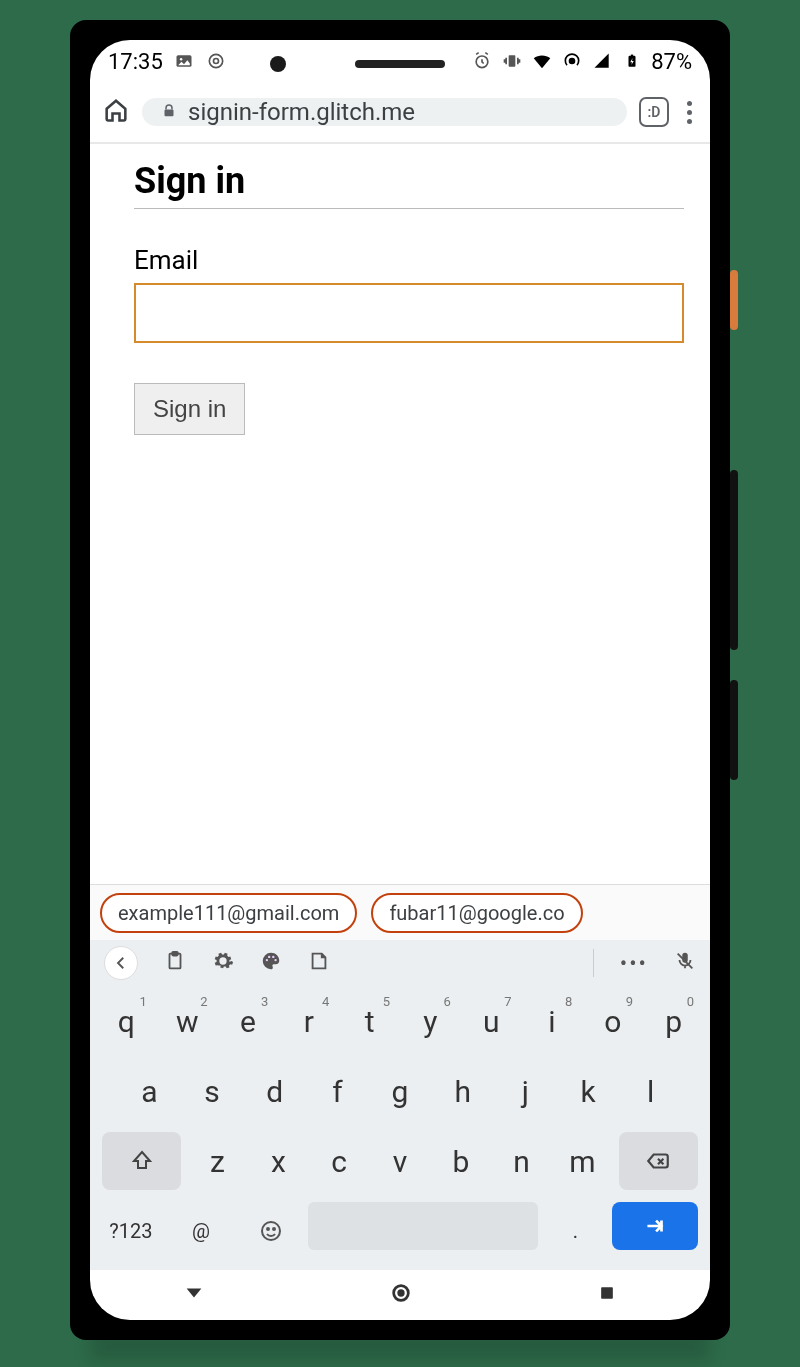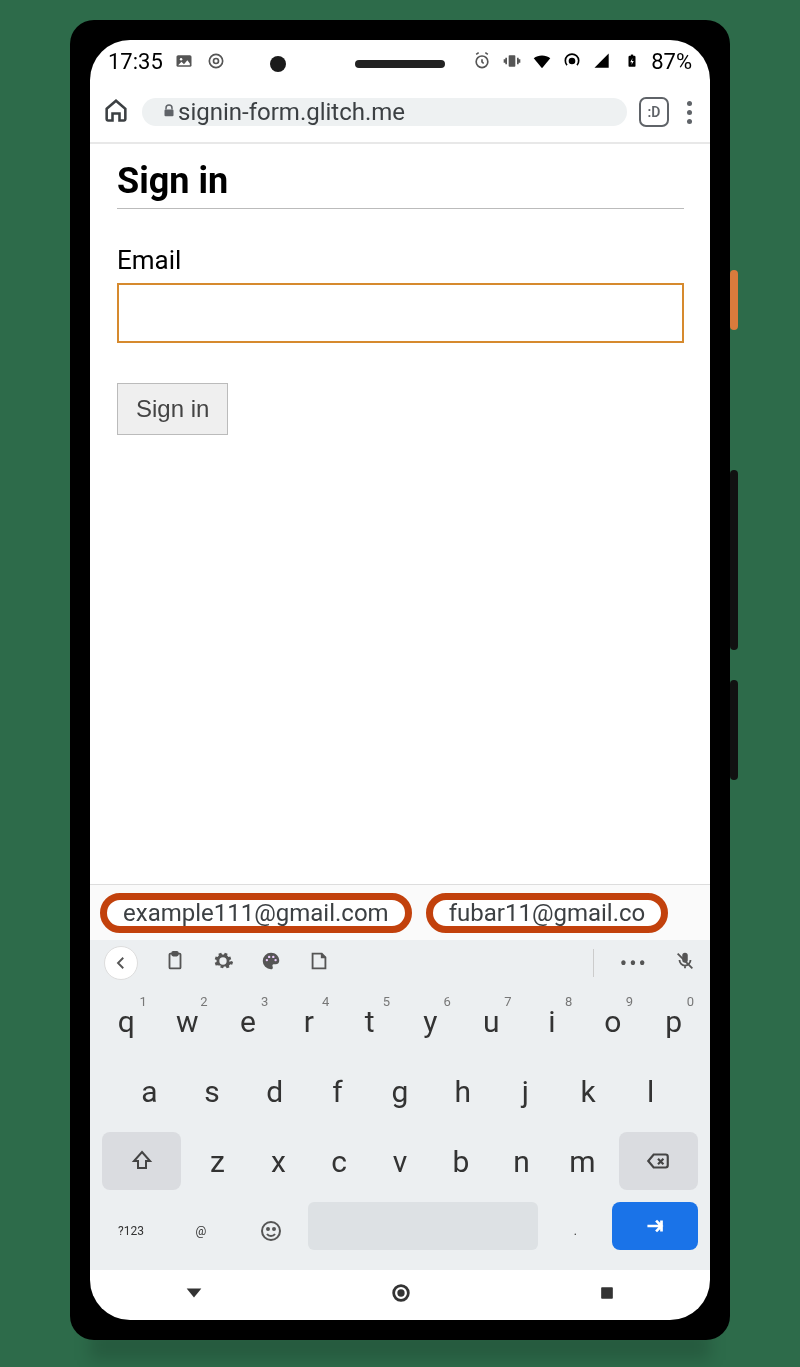--- a/index.html
+++ b/index.html
@@ -10,21 +10,21 @@
     height: 1367px;
     overflow: hidden;
   }
   .phone {
     position: absolute;
     left: 70px;
     top: 20px;
     width: 660px;
     height: 1320px;
     background: #000;
-    border-radius: 24px;
+    border-radius: 16px;
     padding: 20px;
   }
   .phone::after {
     content: "";
     position: absolute;
     top: 40px; left: 50%; transform: translateX(-50%);
     width: 90px; height: 8px;
     background: #222; border-radius: 4px;
   }
   .phone::before {
@@ -65,33 +65,33 @@
     height: 62px;
     display:flex; align-items:center;
     padding: 0 12px; gap: 12px;
     border-bottom: 2px solid #e8e8e8;
   }
   .omnibox {
     flex:1; height:28px;
     background:#eef1f2;
     border-radius:22px;
     display:flex; align-items:center;
-    padding:0 18px; 
+    padding:0 18px; gap:10px;
     font-size:24px; color:#3c4043;
   }
   .tabcount {
     width:30px; height:30px; border:2.5px solid #5f6368; border-radius:7px;
     display:flex; align-items:center; justify-content:center;
     font-size:14px; font-weight:600; color:#5f6368;
   }
   .dots { display:flex; flex-direction:column; gap:4px; padding:0 6px;}
   .dots span { width:5px; height:5px; background:#5f6368; border-radius:50%; }
   
   .page {
-    flex:1; padding: 16px 26px 0 27px;
+    flex:1; padding: 16px 26px 0 44px;
     overflow:hidden;
   }
   .page h1 {
     font-size:36px; font-weight:700;
     border-bottom:1px solid #bbb;
     padding-bottom:6px;
   }
   .field { margin-top:26px; }
   .field label { font-size:26px; display:block; margin-bottom:8px;margin-top:36px;}
   .field input {
@@ -113,24 +113,24 @@
   .suggestbar {
     height:56px;
     border-top:1px solid #ddd;
     background:#fafafa;
     display:flex; align-items:center;
     padding:0 10px; gap:14px;
     overflow:hidden;
   }
   .chip {
     height:40px; padding:0 16px;
-    border:7px solid #c2410c; border-radius:20px;
+    border:2px solid #c2410c; border-radius:20px;
     background:#fff;
     display:flex; align-items:center;
-    font-size:24px; color:#3c4043;
+    font-size:20px; color:#3c4043;
     white-space:nowrap;
   }
   
   .kbd {
     background:#eceff1;
     padding-bottom:4px;
   }
   .kbd-tool {
     height:46px; display:flex; align-items:center;
     padding:0 14px; gap:26px;
@@ -145,21 +145,21 @@
   .key {
     flex:1; height:58px; margin:0 2px;
     display:flex; align-items:center; justify-content:center;
     font-size:30px; color:#333;
     position:relative;
   }
   .key .num { position:absolute; top:2px; right:8px; font-size:13px; color:#777;}
   .key.shift, .key.bksp {
     background:#dadce0; border-radius:8px; flex:1.3; margin:0 6px;
   }
-  .key.altk { font-size:12px; }
+  .key.altk { font-size:20px; }
   .key.space { flex:3.5; background:#dde1e4; border-radius:6px; height:48px;}
   .key.enter {
     background:#1a73e8; color:#fff; border-radius:8px; flex:1.3; height:48px; margin-right:6px;
   }
   
   .navbar {
     height:50px;
     display:flex; align-items:center; justify-content:space-around;
   }
 </style>
@@ -259,21 +259,21 @@
       <h1>Sign in</h1>
       <div class="field">
         <label>Email</label>
         <input class="focused" type="text" style="">
       </div>
       <button class="signin-btn">Sign in</button>
     </div>
 
     <div class="suggestbar">
       <div class="chip">example111@gmail.com</div>
-      <div class="chip">fubar11@gmail.co</div>
+      <div class="chip">fubar11@google.co</div>
     </div>
 
     <div class="kbd">
       <div class="kbd-tool">
         <span class="back">
           <svg viewBox="0 0 24 24" width="18" height="18" fill="none" stroke="#555" stroke-width="2.5">
               <path d="M15 5l-7 7 7 7"></path>
             </svg>
         </span>
         <span class="ticon">

